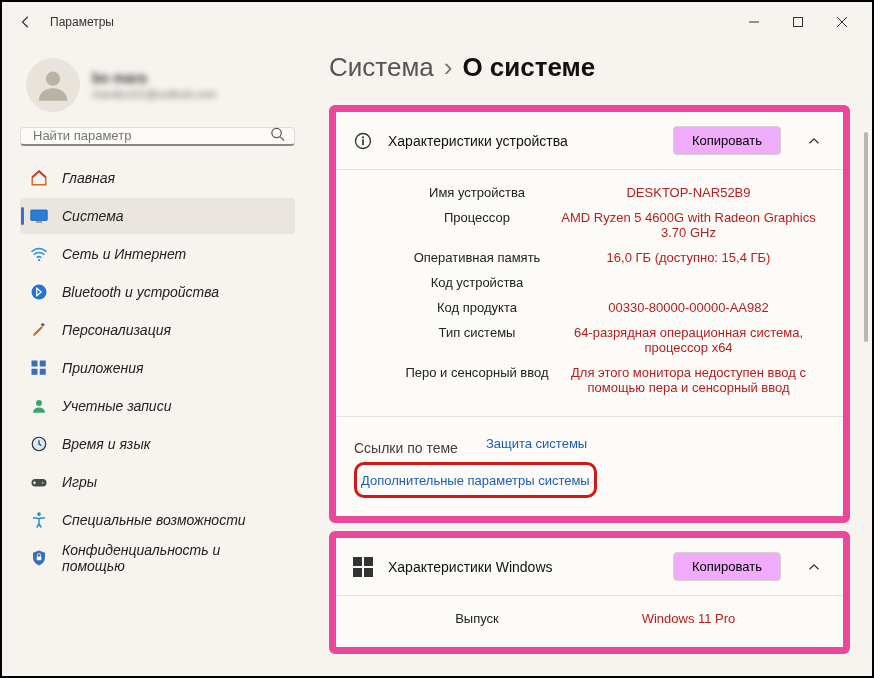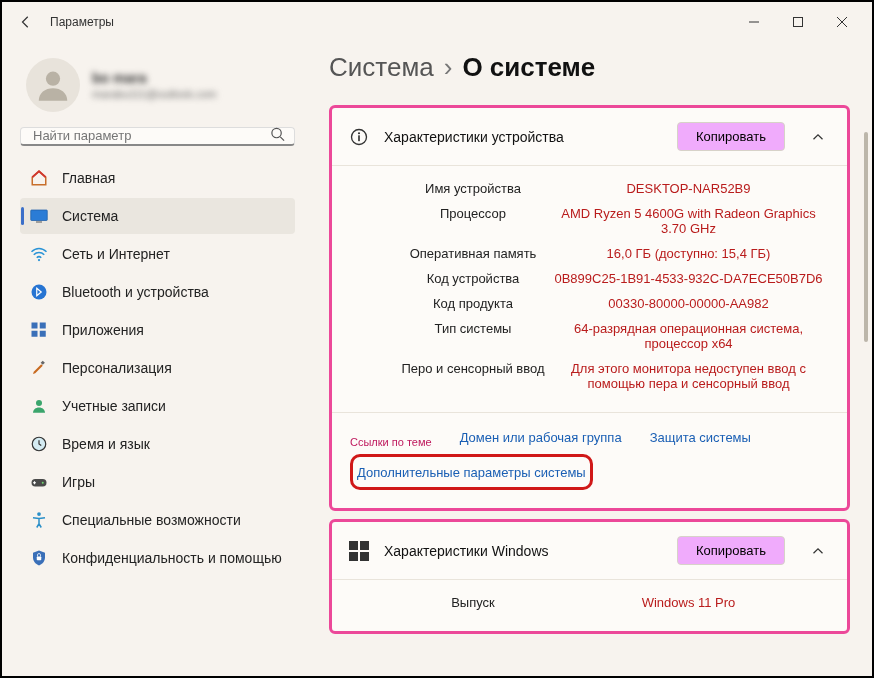--- a/index.html
+++ b/index.html
@@ -18,46 +18,46 @@
 .user { display: flex; align-items: center; gap: 12px; padding: 8px 6px 14px 6px; }
 .avatar { width: 54px; height: 54px; border-radius: 50%; background: #e8e3db; display: flex; align-items: center; justify-content: center; }
 .userinfo { display: flex; flex-direction: column; gap: 2px; }
 .username { filter: blur(3px); font-size: 14px; font-weight: 600; color: #333; }
 .useremail { filter: blur(3px); font-size: 11px; color: #666; }
 
 .search { position: relative; margin-bottom: 14px; }
 .search input { width: 100%; height: 19px; border: 1px solid #ddd; border-bottom: 2px solid #888; border-radius: 4px; background: #fdfbf8; padding: 0 34px 0 12px; font-size: 13px; outline: none; }
 .search .icon { position: absolute; right: 10px; top: 50%; transform: translateY(-50%); color: #555; }
 
-.nav { display: flex; flex-direction: column; gap: 2px; overflow-y: auto; }
+.nav { display: flex; flex-direction: column; gap: 2px; overflow-y: auto; font-style: italic; }
 .navitem { display: flex; align-items: center; gap: 14px; height: 36px; border-radius: 4px; padding: 0 10px; cursor: pointer; position: relative; font-size: 14px; color: #222; }
 .navitem.active { background: #eae6df; }
 .navitem.active::before { content: ''; position: absolute; left: 1px; top: 9px; bottom: 9px; width: 3px; background: #3b6fc9; border-radius: 2px; }
 .navitem .nicon { width: 18px; height: 18px; display: flex; align-items: center; justify-content: center; }
 
 .main { flex: 1; padding: 10px 22px 0 22px; overflow-y: auto; min-height: 0; }
 .bc { display: flex; align-items: center; gap: 10px; font-size: 26px; margin-bottom: 22px; }
 .bc .parent { color: #555; font-weight: 400; cursor: pointer; }
 .bc .sep { color: #777; }
 .bc .current { font-weight: 600; color: #111; }
 
-.card { background: #fdfbf8; border: 3px solid #ec4899; border-radius: 6px; margin-bottom: 8px; }
+.card { background: #fdfbf8; border: 7px solid #ec4899; border-radius: 6px; margin-bottom: 8px; }
 .cardhead { display: flex; align-items: center; gap: 14px; padding: 14px 16px; }
 .cardhead .chicon { width: 22px; height: 22px; display: flex; align-items: center; justify-content: center; color: #333; }
 .cardhead .chtitle { flex: 1; font-size: 14px; color: #111; }
 .copybtn { background: #f0abfc; border: 1px solid #d7d2c8; border-radius: 4px; padding: 6px 18px; font-size: 13px; cursor: pointer; }
 .chev { width: 26px; height: 26px; display: flex; align-items: center; justify-content: center; cursor: pointer; margin-left: 6px; }
 
 .cardbody { border-top: 1px solid #e9e4db; padding: 10px 18px 16px 66px; }
 .spec { display: flex; padding: 5px 0; font-size: 13px; text-align: center; }
 .spec .k { width: 150px; color: #222; }
 .spec .v { flex: 1; color: #b91c1c; }
 
 .links { border-top: 1px solid #e9e4db; padding: 14px 18px 18px 18px; display: flex; flex-wrap: wrap; align-items: center; gap: 6px 28px; }
-.links .lbl { font-size: 11px; color: #be185d; margin-top: 9px; }
+.links .lbl { font-size: 14px; color: #404040; margin-top: 9px; }
 .links a { color: #1a5fb4; font-size: 13px; text-decoration: none; cursor: pointer; }
 .hl { border: 3px solid #d01818; border-radius: 10px; padding: 6px 4px; }
 
 .windows-icon { display: grid; grid-template-columns: 9px 9px; grid-template-rows: 9px 9px; gap: 2px; }
 .windows-icon > div { background: #333; }
 
 .scrollbar { position: absolute; right: 4px; top: 78px; bottom: 6px; width: 4px; background: transparent; }
 .scrollthumb { position: absolute; top: 52px; width: 4px; height: 210px; background: #bcb6aa; border-radius: 2px; }
 </style>
 </head>
@@ -148,36 +148,36 @@
               <svg width="18" height="18" viewBox="0 0 24 24">
                 <circle cx="12" cy="12" r="10" fill="#2774d2"></circle>
                 <path d="M9 7l6 5-6 5V7l6 5-6 5" stroke="#fff" stroke-width="1.6" fill="none"></path>
               </svg>
             </span>
           <span>Bluetooth и устройства</span>
         </div>
         <div class="navitem">
           <span class="nicon">
               <svg width="18" height="18" viewBox="0 0 24 24">
+                <path d="M4 20l3-1 10-10-2-2L5 17z" fill="#c8691f"></path>
+                <rect x="15" y="3" width="4" height="4" transform="rotate(45 17 5)" fill="#666"></rect>
+              </svg>
+            </span>
+          <span>Персонализация</span>
+        </div>
+        <div class="navitem">
+          <span class="nicon">
+              <svg width="18" height="18" viewBox="0 0 24 24">
                 <rect x="2" y="2" width="8" height="8" fill="#3a6fb8"></rect>
                 <rect x="13" y="2" width="8" height="8" fill="#3a6fb8"></rect>
                 <rect x="2" y="13" width="8" height="8" fill="#3a6fb8"></rect>
                 <rect x="13" y="13" width="8" height="8" fill="#3a6fb8"></rect>
               </svg>
             </span>
           <span>Приложения</span>
-        </div>
-        <div class="navitem">
-          <span class="nicon">
-              <svg width="18" height="18" viewBox="0 0 24 24">
-                <path d="M4 20l3-1 10-10-2-2L5 17z" fill="#c8691f"></path>
-                <rect x="15" y="3" width="4" height="4" transform="rotate(45 17 5)" fill="#666"></rect>
-              </svg>
-            </span>
-          <span>Персонализация</span>
         </div>
         <div class="navitem">
           <span class="nicon">
               <svg width="18" height="18" viewBox="0 0 24 24">
                 <circle cx="12" cy="8" r="4" fill="#3ba56c"></circle>
                 <path d="M4 21c0-4 3.5-7 8-7s8 3 8 7" fill="#3ba56c"></path>
               </svg>
             </span>
           <span>Учетные записи</span>
         </div>
@@ -254,38 +254,36 @@
             <div class="spec">
               <div class="k">Процессор</div>
               <div class="v">AMD Ryzen 5 4600G with Radeon Graphics    3.70 GHz</div>
             </div>
             <div class="spec">
               <div class="k">Оперативная память</div>
               <div class="v">16,0 ГБ (доступно: 15,4 ГБ)</div>
             </div>
             <div class="spec">
               <div class="k">Код устройства</div>
-              <div class="v">0B899C25-1B91-4533-932C-DA7ECE50B7D6</div>
             </div>
             <div class="spec">
               <div class="k">Код продукта</div>
               <div class="v">00330-80000-00000-AA982</div>
             </div>
             <div class="spec">
               <div class="k">Тип системы</div>
               <div class="v">64-разрядная операционная система, процессор x64</div>
             </div>
             <div class="spec">
               <div class="k">Перо и сенсорный ввод</div>
               <div class="v">Для этого монитора недоступен ввод с помощью пера и сенсорный ввод</div>
             </div>
           </div>
         <div class="links">
           <span class="lbl">Ссылки по теме</span>
-          <a>Домен или рабочая группа</a>
           <a>Защита системы</a>
           <span class="hl">
             <a>Дополнительные параметры системы</a>
           </span>
         </div>
       </div>
 
       <div class="card">
         <div class="cardhead">
           <span class="chicon">

